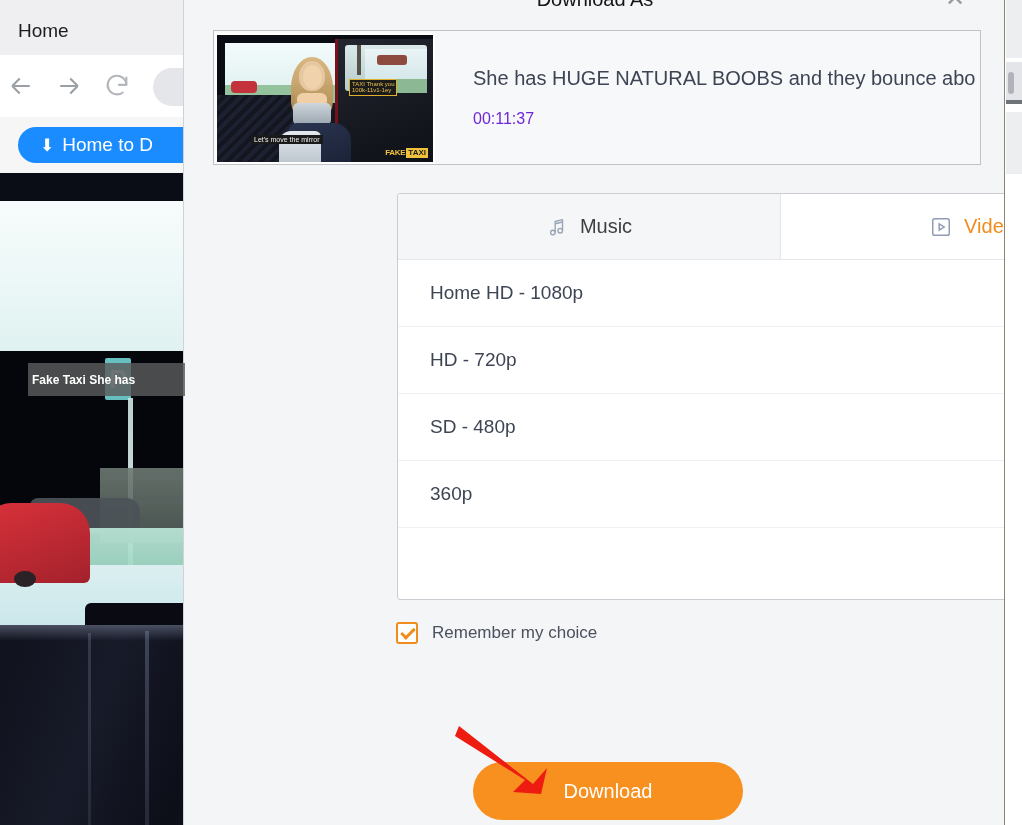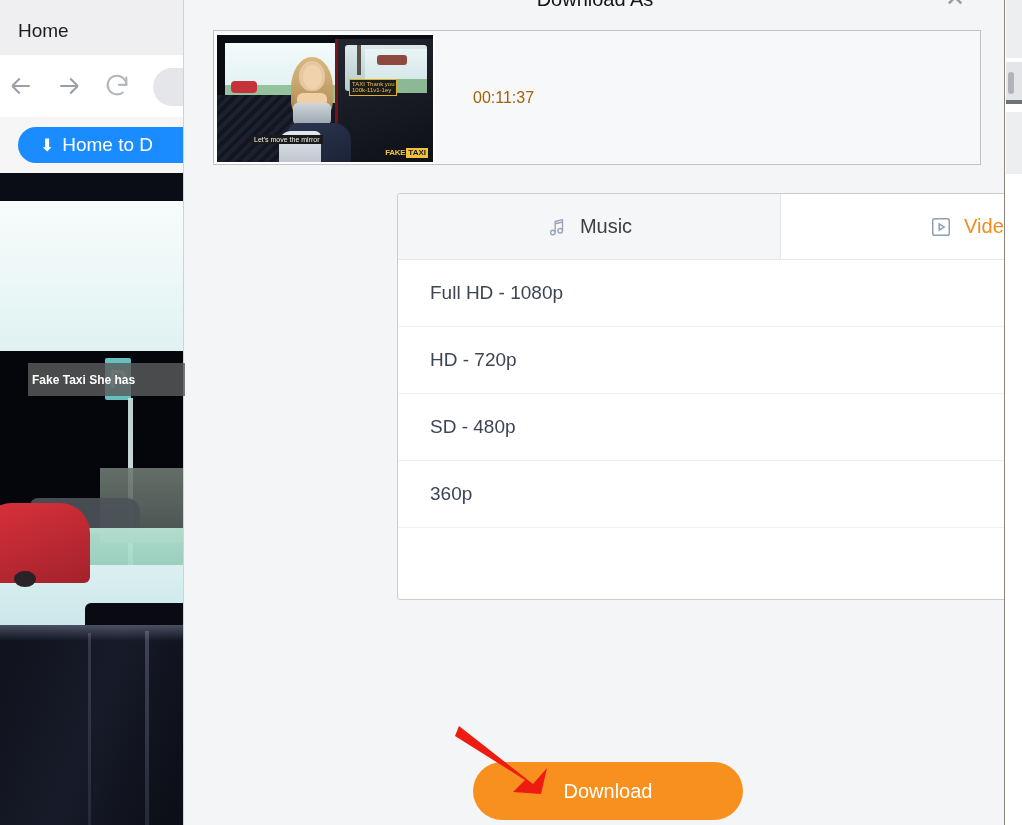--- a/index.html
+++ b/index.html
@@ -383,21 +383,21 @@
     overflow: hidden;
   }
   .info-title {
     font-size: 20px;
     color: #3d4454;
     white-space: nowrap;
     margin-bottom: 20px;
   }
   .info-dur {
     font-size: 16px;
-    color: #a16207;
+    color: #6d28d9;
     white-space: nowrap;
   }
 
   
   .panel {
     position: absolute;
     left: 213px; top: 193px;
     width: 768px; height: 407px;
     background: #ffffff;
     border: 1px solid #c9ccd1;
@@ -621,20 +621,21 @@
           <div>TAXI Thank you</div>
           <div>100k-11v1-1ey</div>
         </div>
         <div class="th-caption">Let's move the mirror</div>
         <div class="th-logo">
           <span class="l1">FAKE</span>
           <span class="l2">TAXI</span>
         </div>
       </div>
       <div class="info-text">
+        <div class="info-title">She has HUGE NATURAL BOOBS and they bounce abo</div>
         <div class="info-dur">00:11:37</div>
       </div>
     </div>
 
     <div class="panel">
       <div class="tabs">
         <div class="tab inactive">
           <span class="tab-icon">
             <svg width="22" height="22" viewBox="0 0 24 24" fill="none" stroke="#9aa4b6" stroke-width="1.5">
               <path d="M10 18V6l8-2v12" stroke-linejoin="round"></path>
@@ -650,38 +651,42 @@
             <svg width="22" height="22" viewBox="0 0 24 24" fill="none" stroke="#8f9cb4" stroke-width="1.6">
               <rect x="3" y="3" width="18" height="18" rx="2"></rect>
               <path d="M10 8.5l5.5 3.5L10 15.5z" fill="none"></path>
             </svg>
           </span>
           <span class="tab-label">Video</span>
         </div>
       </div>
 
       <div class="opt-row">
-        <span class="opt-label">Full HD - 1080p</span>
+        <span class="opt-label">Home HD - 1080p</span>
 
       </div>
       <div class="opt-row">
         <span class="opt-label">HD - 720p</span>
 
       </div>
       <div class="opt-row">
         <span class="opt-label">SD - 480p</span>
 
       </div>
       <div class="opt-row">
         <span class="opt-label">360p</span>
 
       </div>
       <div class="opt-filler"></div>
     </div>
 
+    <div class="remember">
+      <span class="cb-sm"></span>
+      <span class="remember-label">Remember my choice</span>
+    </div>
 
     <button class="btn" id="btn-download">Download</button>
   </div>
 
   <svg id="red-arrow" viewBox="0 0 130 90">
     <polygon points="4,4 78,62 92,46 86,72 58,70 70,58 0,14" fill="#ee1b11"></polygon>
   </svg>
 
   <div id="right-edge"></div>
   <div class="re-block1"></div>

